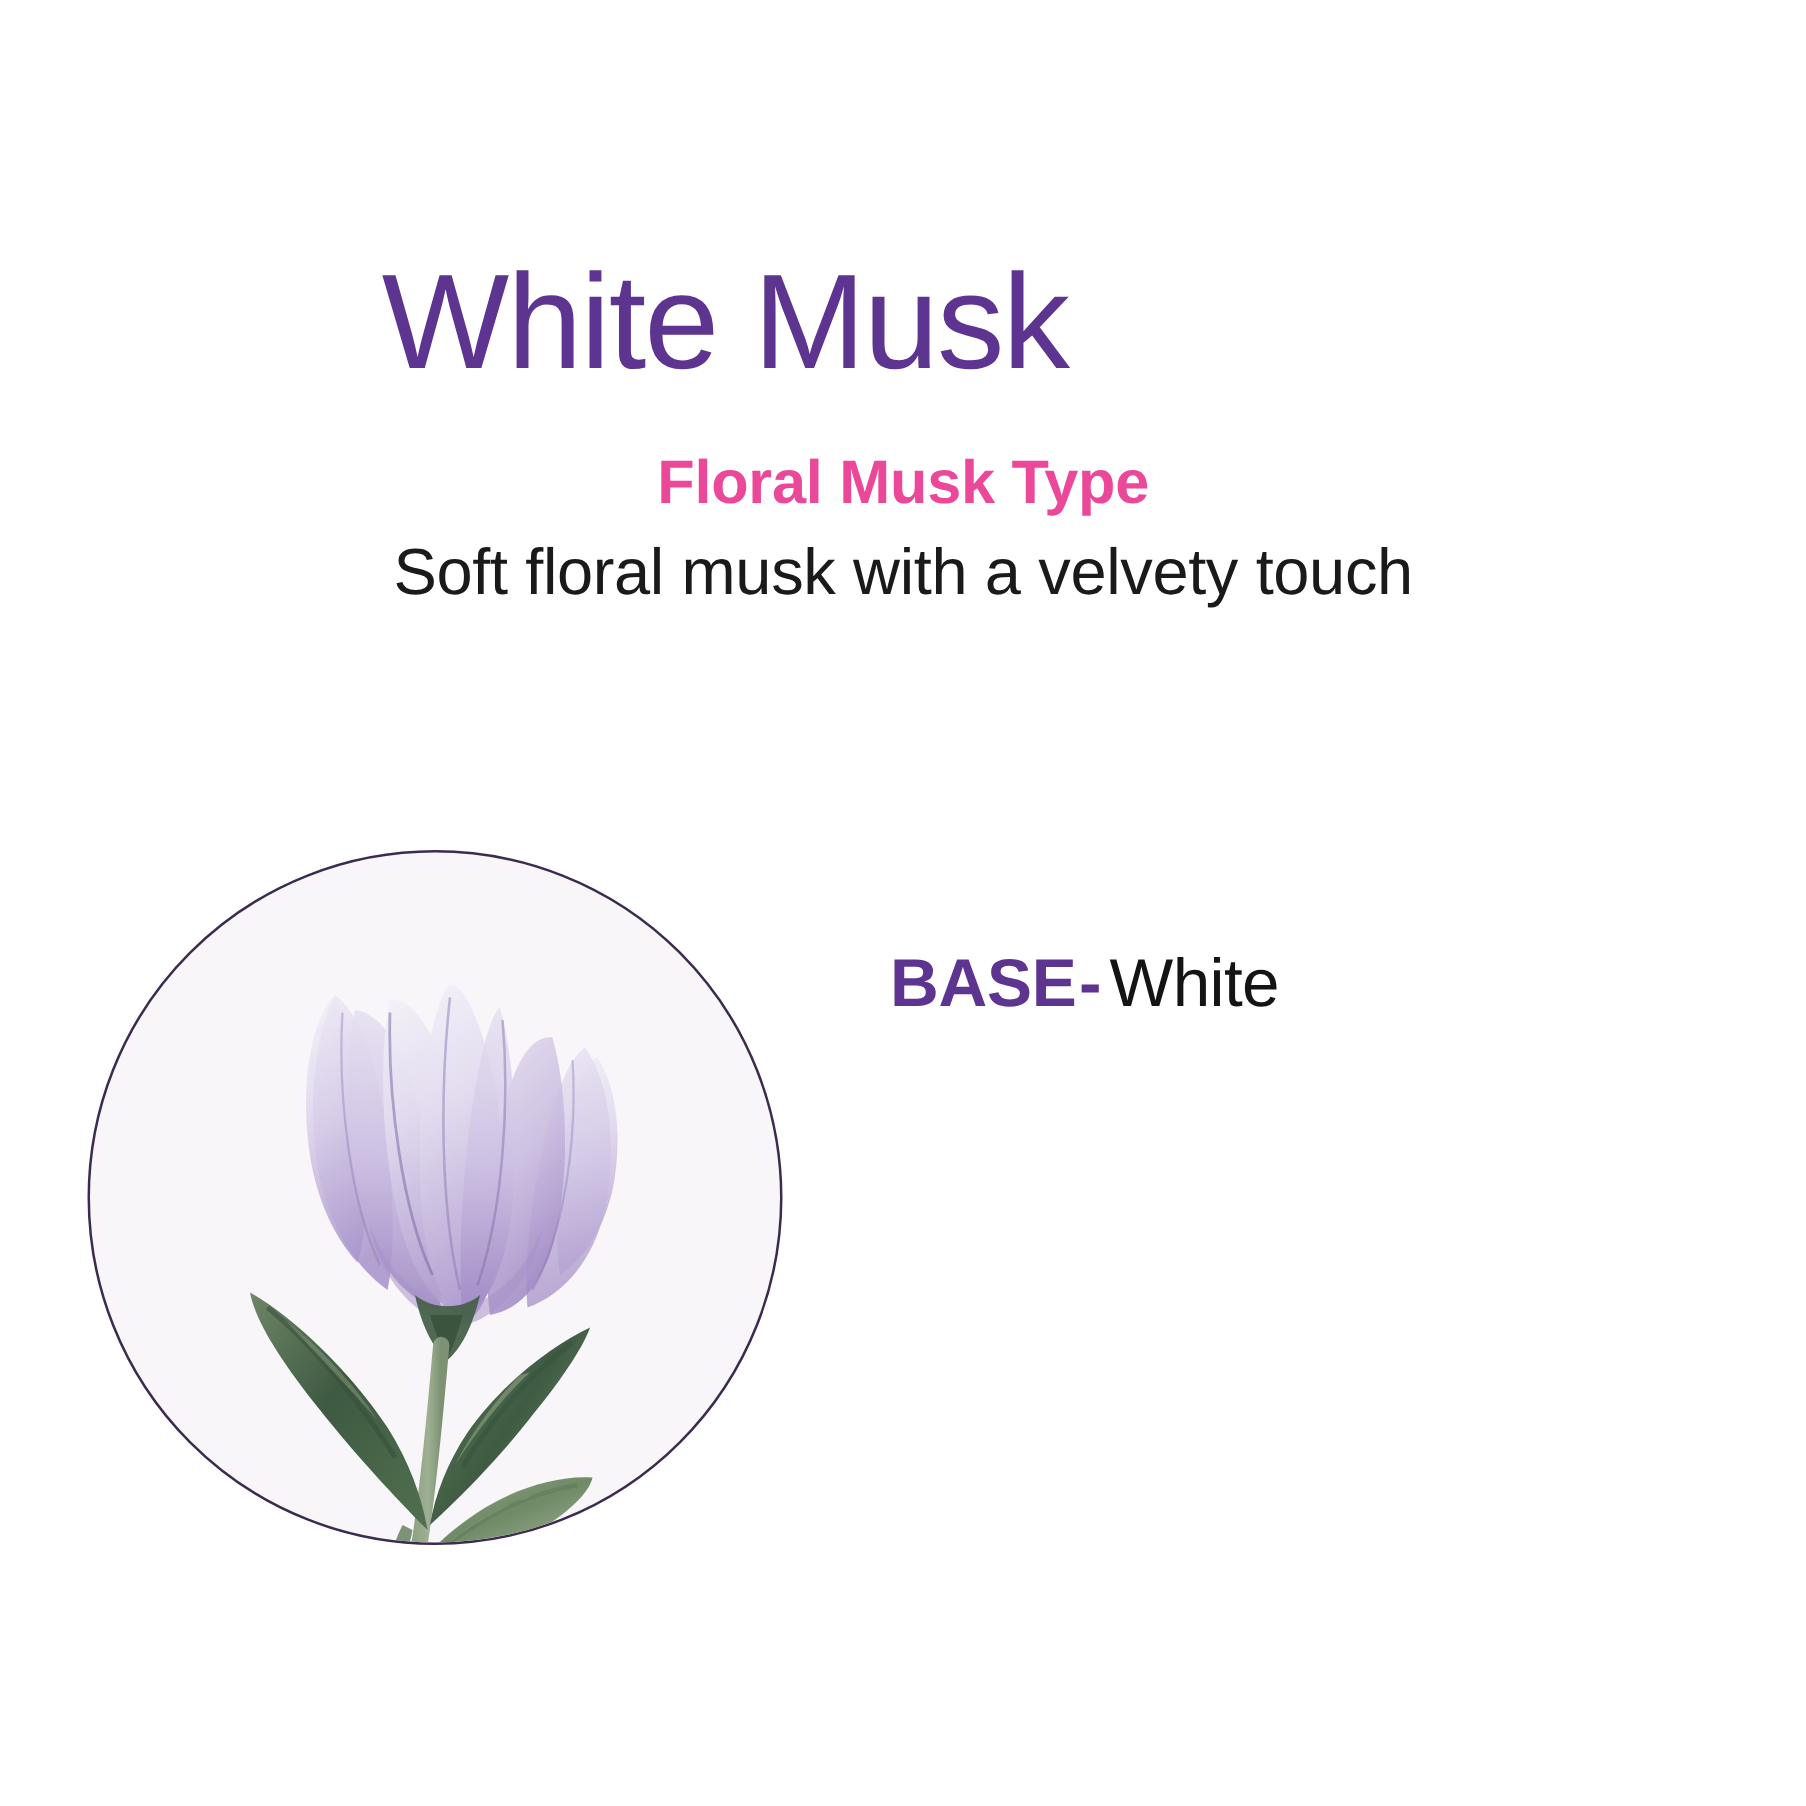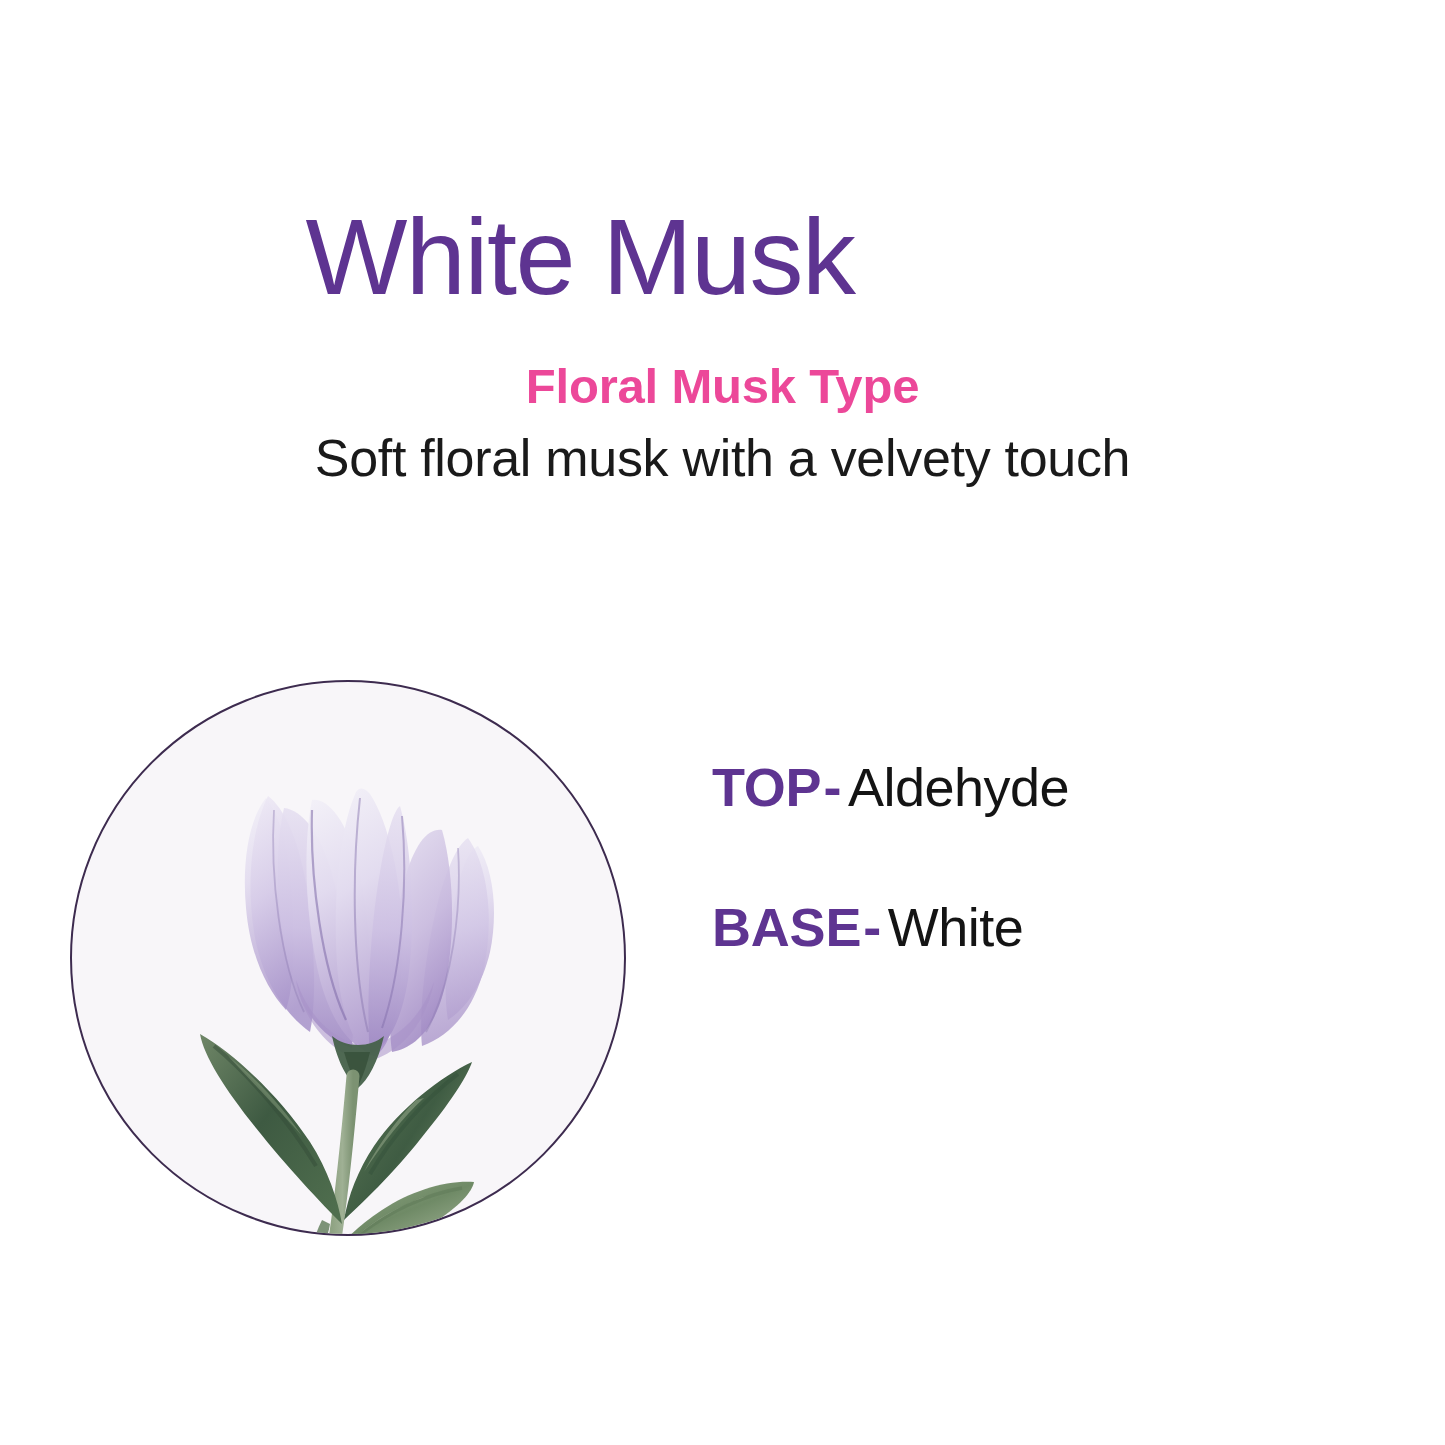--- a/index.html
+++ b/index.html
@@ -299,23 +299,20 @@
         <path d="M252 540
                  C 244 556 240 572 240 586
                  C 250 574 258 558 260 544 Z" fill="#5E7A57" opacity="0.8"></path>
 
       </g>
     </svg>
   </div>
 
   <div class="notes">
 
-    <div class="note-row">
-      <span class="note-label">TOP</span><span class="note-dash">-</span> <span class="note-value">Aldehyde</span>
-    </div>
 
 
     <div class="note-row">
       <span class="note-label">BASE</span><span class="note-dash">-</span> <span class="note-value">White</span>
     </div>
 
   </div>
 
 </div>
 

